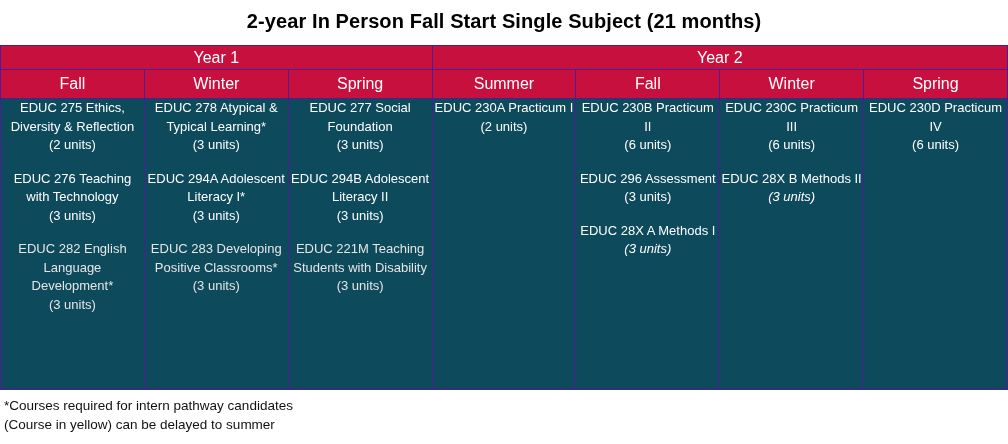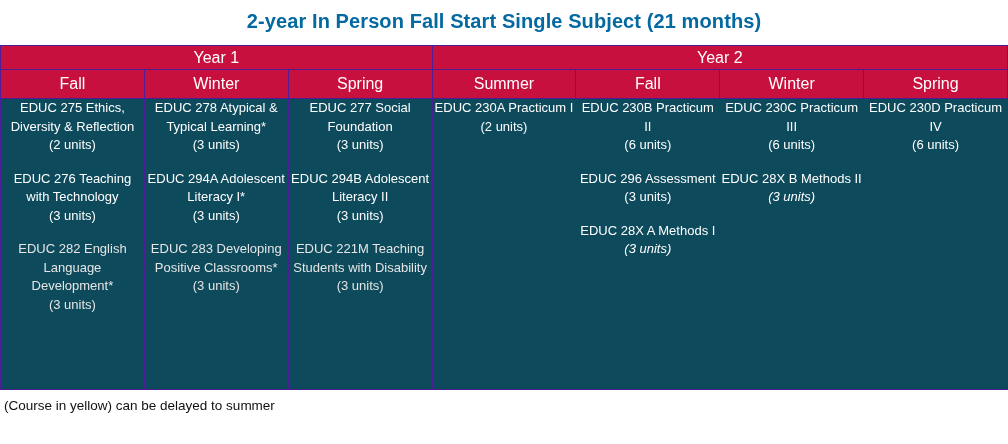--- a/index.html
+++ b/index.html
@@ -16,21 +16,21 @@
   }
   .page {
     position: relative;
     width: 1008px;
     height: 444px;
   }
   .title {
     text-align: center;
     font-size: 20px;
     font-weight: bold;
-    color: #0369a1;
+    color: #000000;
     padding: 10px 0 12px 0;
     letter-spacing: 0.1px;
   }
   table.plan {
     border-collapse: collapse;
     width: 1008px;
     table-layout: fixed;
   }
   table.plan td, table.plan th {
     border: 1px solid #4c1d95;
@@ -197,16 +197,17 @@
           <div>EDUC 230D Practicum IV</div>
           <div class="units">(6 units)</div>
         </div>
       </td>
 
     </tr>
   </tbody>
     </table>
 
   <div class="footnote">
+    <div>*Courses required for intern pathway candidates</div>
     <div>(Course in yellow) can be delayed to summer</div>
   </div>
 
 </div>
 
 </body></html>

